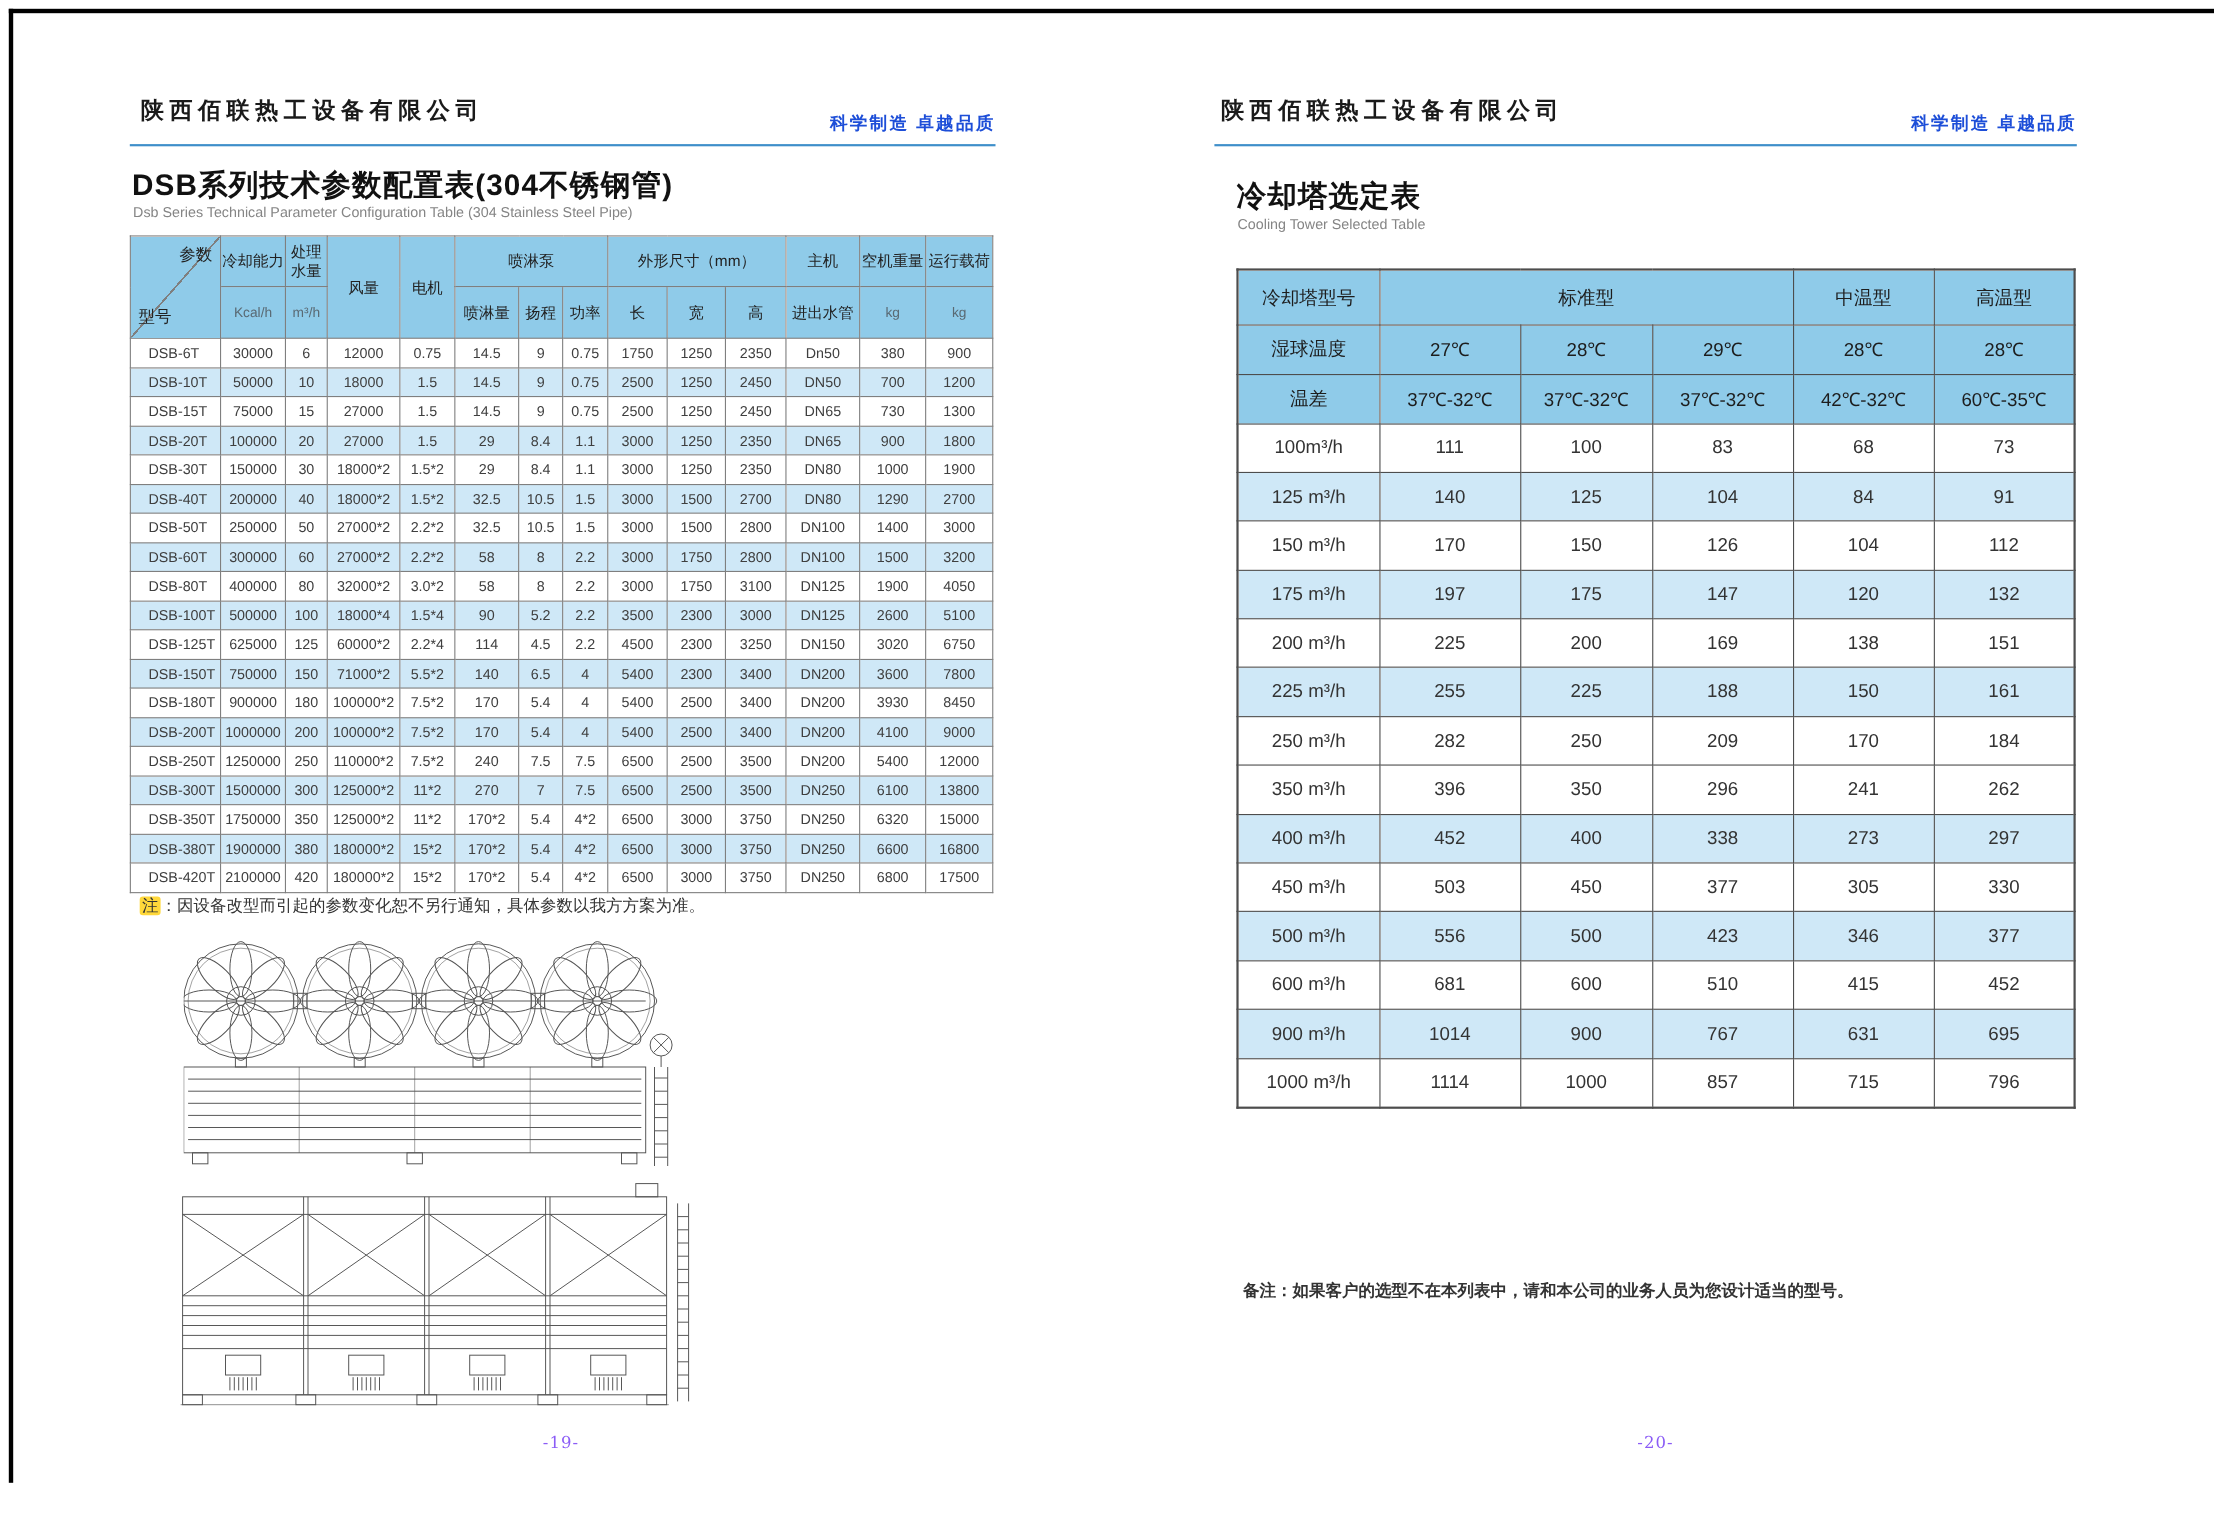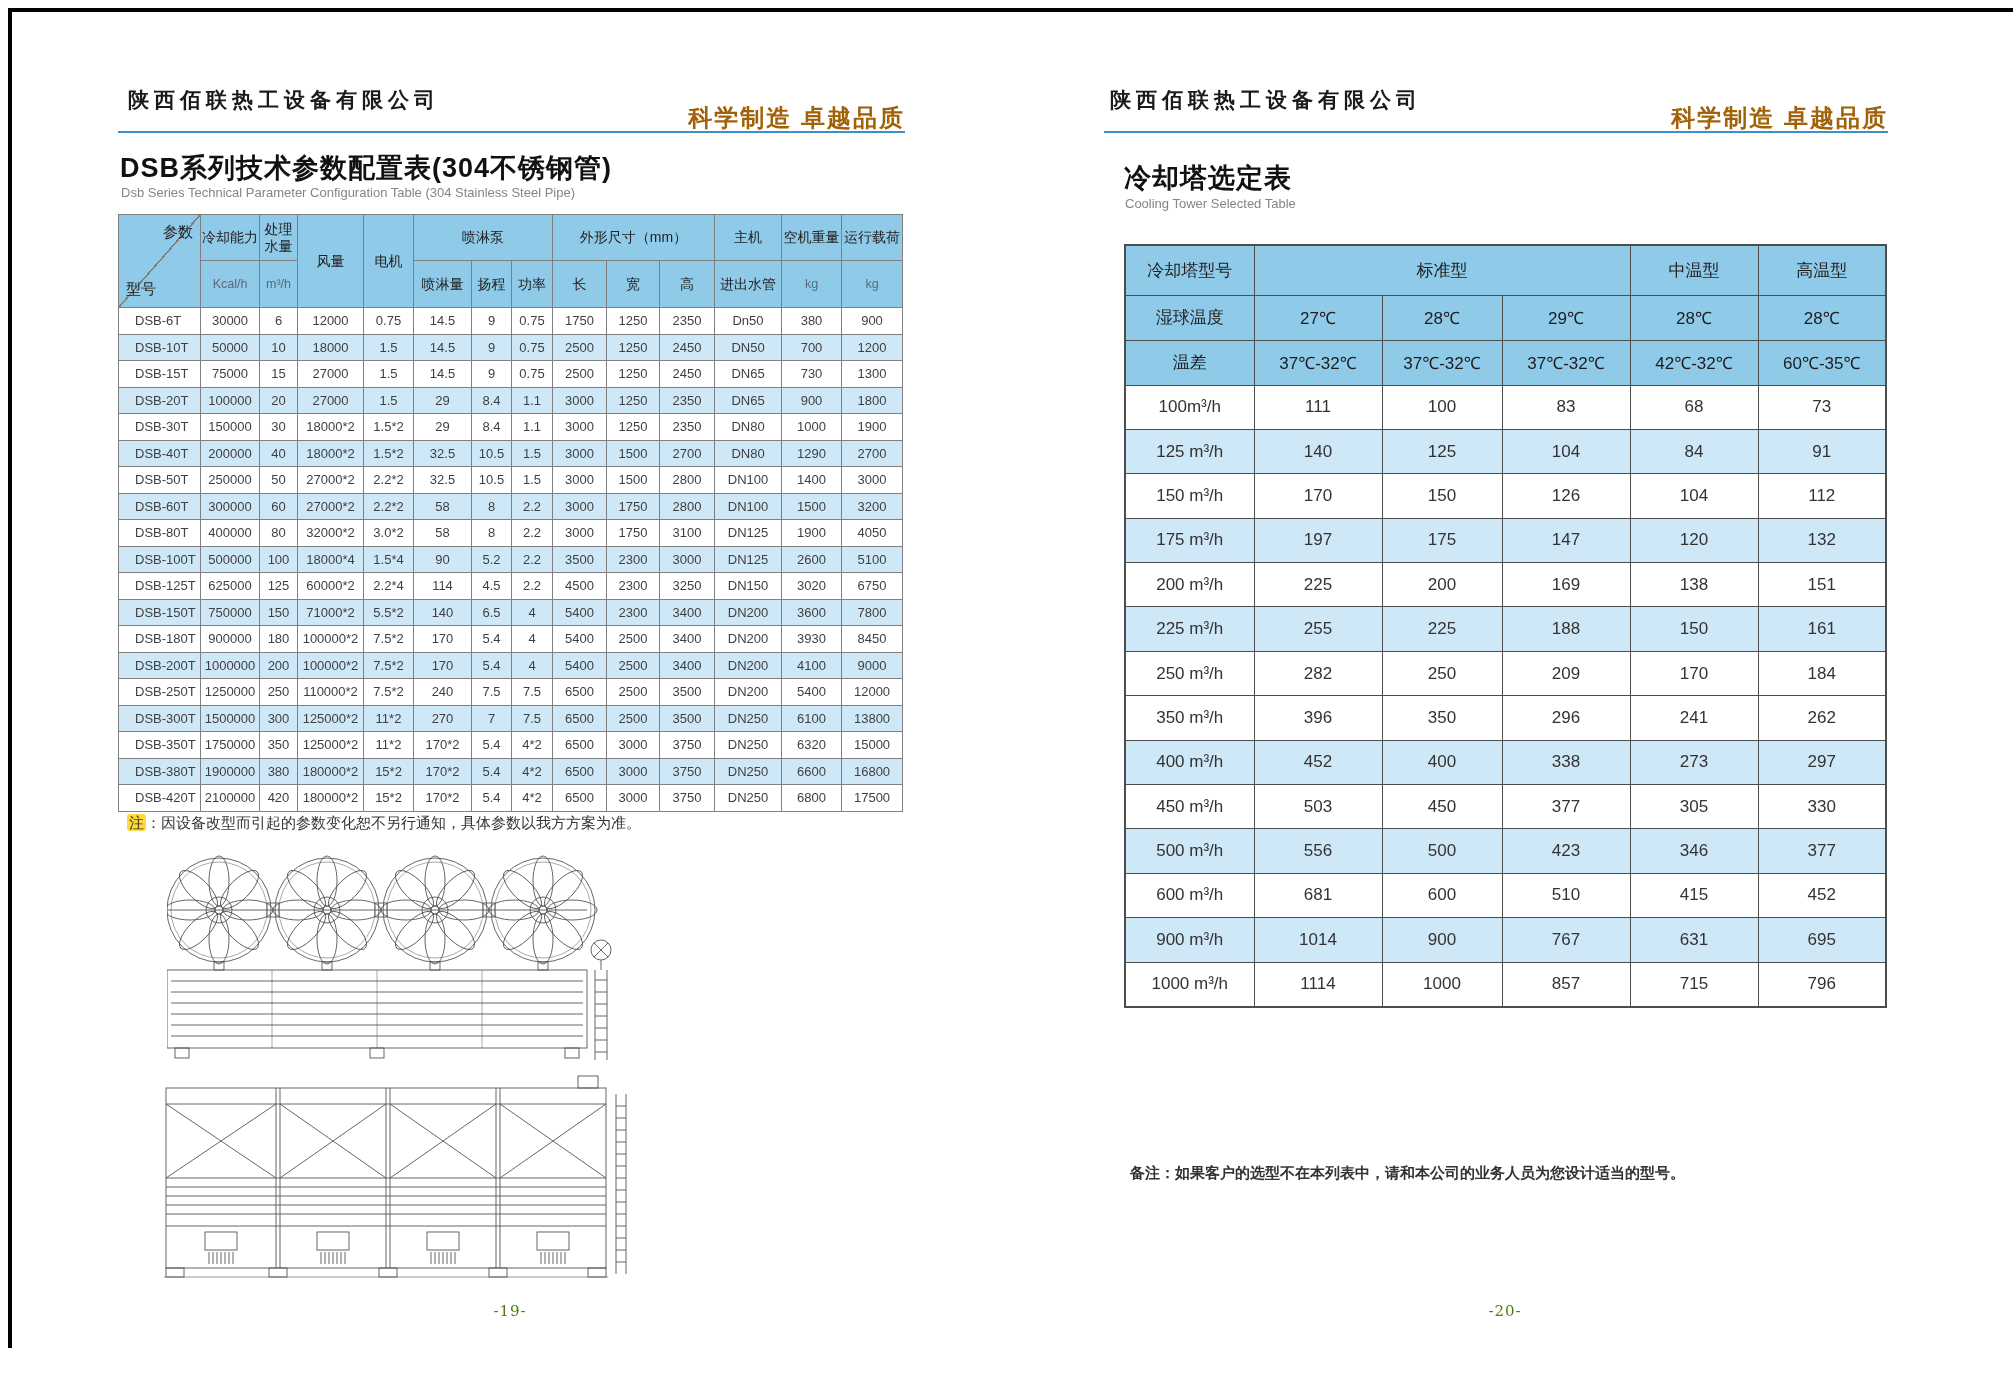--- a/index.html
+++ b/index.html
@@ -2,21 +2,21 @@
 <html><head>
 <meta charset="utf-8">
 <style>
   html,body{margin:0;padding:0;background:#fff;}
   body{width:2013px;height:1375px;position:relative;font-family:"Liberation Sans",sans-serif;color:#222;overflow:hidden;}
   .scan-bar{position:absolute;background:#000;}
   .page{position:absolute;top:0;height:1375px;}
 
   
   .company{position:absolute;font-family:"DejaVu Serif",serif;font-size:21px;font-weight:600;letter-spacing:5px;color:#1a1a1a;white-space:nowrap;}
-  .slogan{position:absolute;font-size:24px;font-weight:bold;color:#a16207;letter-spacing:2px;text-align:right;white-space:nowrap;}
+  .slogan{position:absolute;font-size:16px;font-weight:bold;color:#1d4ed8;letter-spacing:2px;text-align:right;white-space:nowrap;}
   .rule{position:absolute;height:2px;background:#3f8fca;}
   .sec-title{position:absolute;font-size:27px;font-weight:bold;color:#111;white-space:nowrap;letter-spacing:1px;}
   .sec-sub{position:absolute;font-size:13px;color:#858585;white-space:nowrap;}
 
   
   .t-left{border-collapse:collapse;table-layout:fixed;width:784px;position:absolute;left:118px;top:214px;}
   .t-left th,.t-left td{border:1px solid #7f7f7f;text-align:center;overflow:hidden;padding:0;}
   .t-left thead th{background:#8fcbe9;font-weight:normal;font-size:14px;color:#222;line-height:1.2;}
   .t-left thead tr:first-child{height:46px;}
   .t-left thead tr:nth-child(2){height:47px;}
@@ -36,21 +36,21 @@
   .t-right thead th{background:#8fcbe9;font-weight:normal;font-size:17px;color:#1d1d1d;}
   .t-right thead tr:nth-child(1){height:50px;}
   .t-right thead tr:nth-child(2){height:45px;}
   .t-right thead tr:nth-child(3){height:45px;}
   .t-right tbody td{height:43.4px;font-size:17px;color:#333;}
   .t-right tbody tr.alt td{background:#cfe8f7;}
 
   .note{position:absolute;font-size:15px;color:#333;white-space:nowrap;}
   .note .hl{background:#ffd83a;border-radius:3px;padding:0 2px;}
   .note-right{font-weight:bold;}
-  .pageno{position:absolute;font-family:"DejaVu Serif",serif;font-size:15px;color:#4d7c0f;width:80px;text-align:center;letter-spacing:1px;}
+  .pageno{position:absolute;font-family:"DejaVu Serif",serif;font-size:15px;color:#8b5cf6;width:80px;text-align:center;letter-spacing:1px;}
 
   .drawing{position:absolute;}
   .drawing svg{display:block;}
 </style>
 </head>
 <body>
 
 <div class="scan-bar" style="left:8px;top:8px;width:2005px;height:4px;"></div>
 <div class="scan-bar" style="left:8px;top:8px;width:4px;height:1340px;"></div>
 

